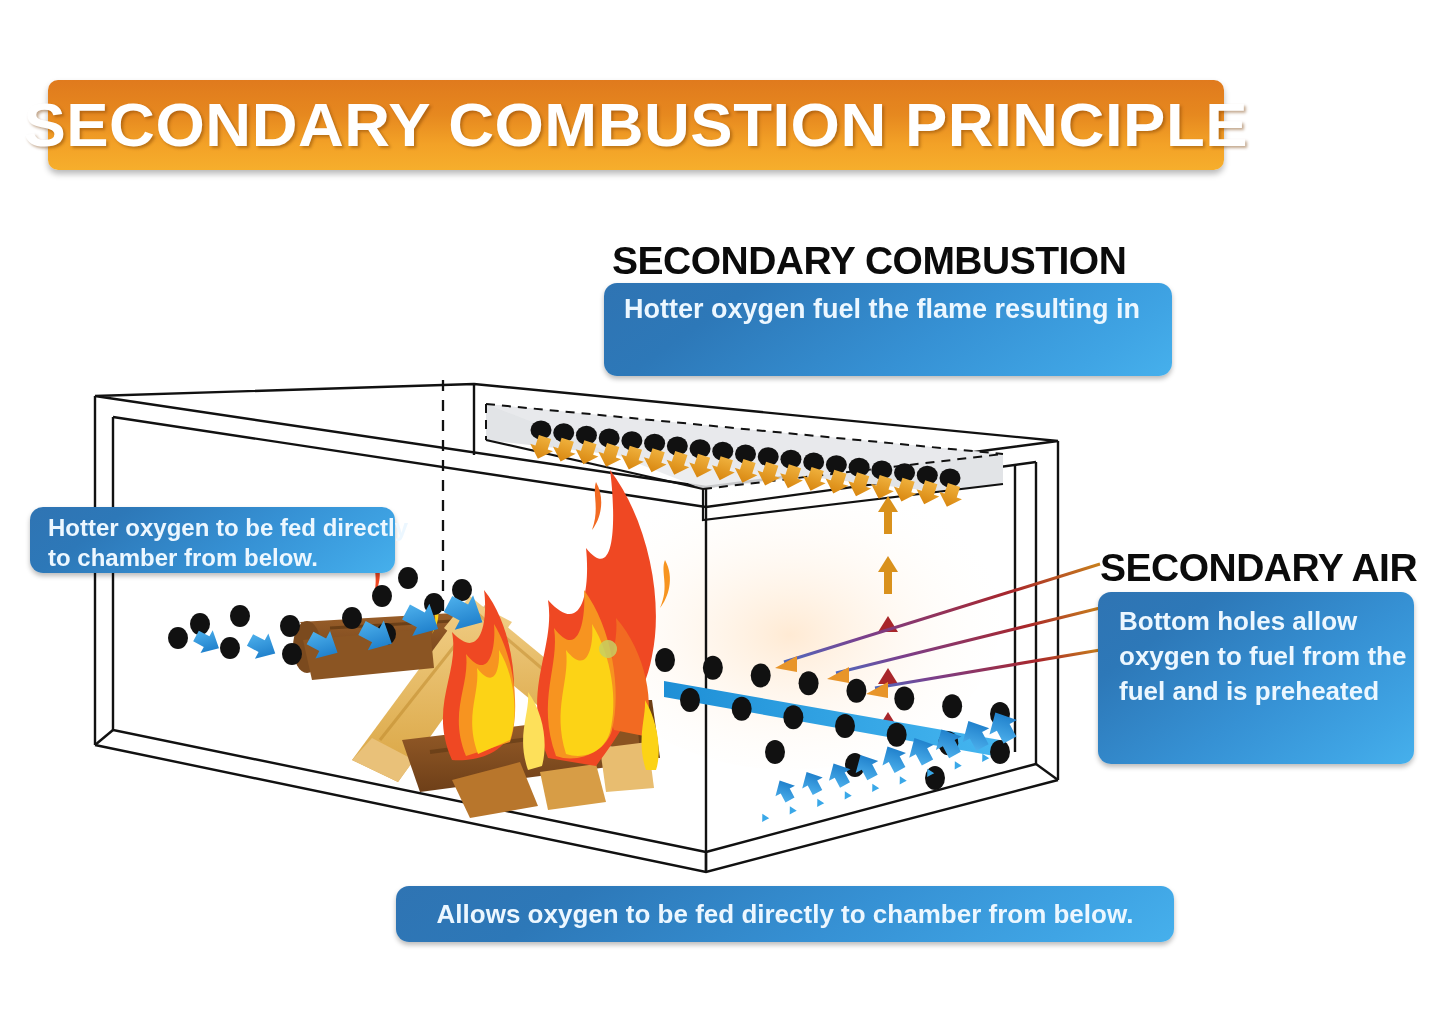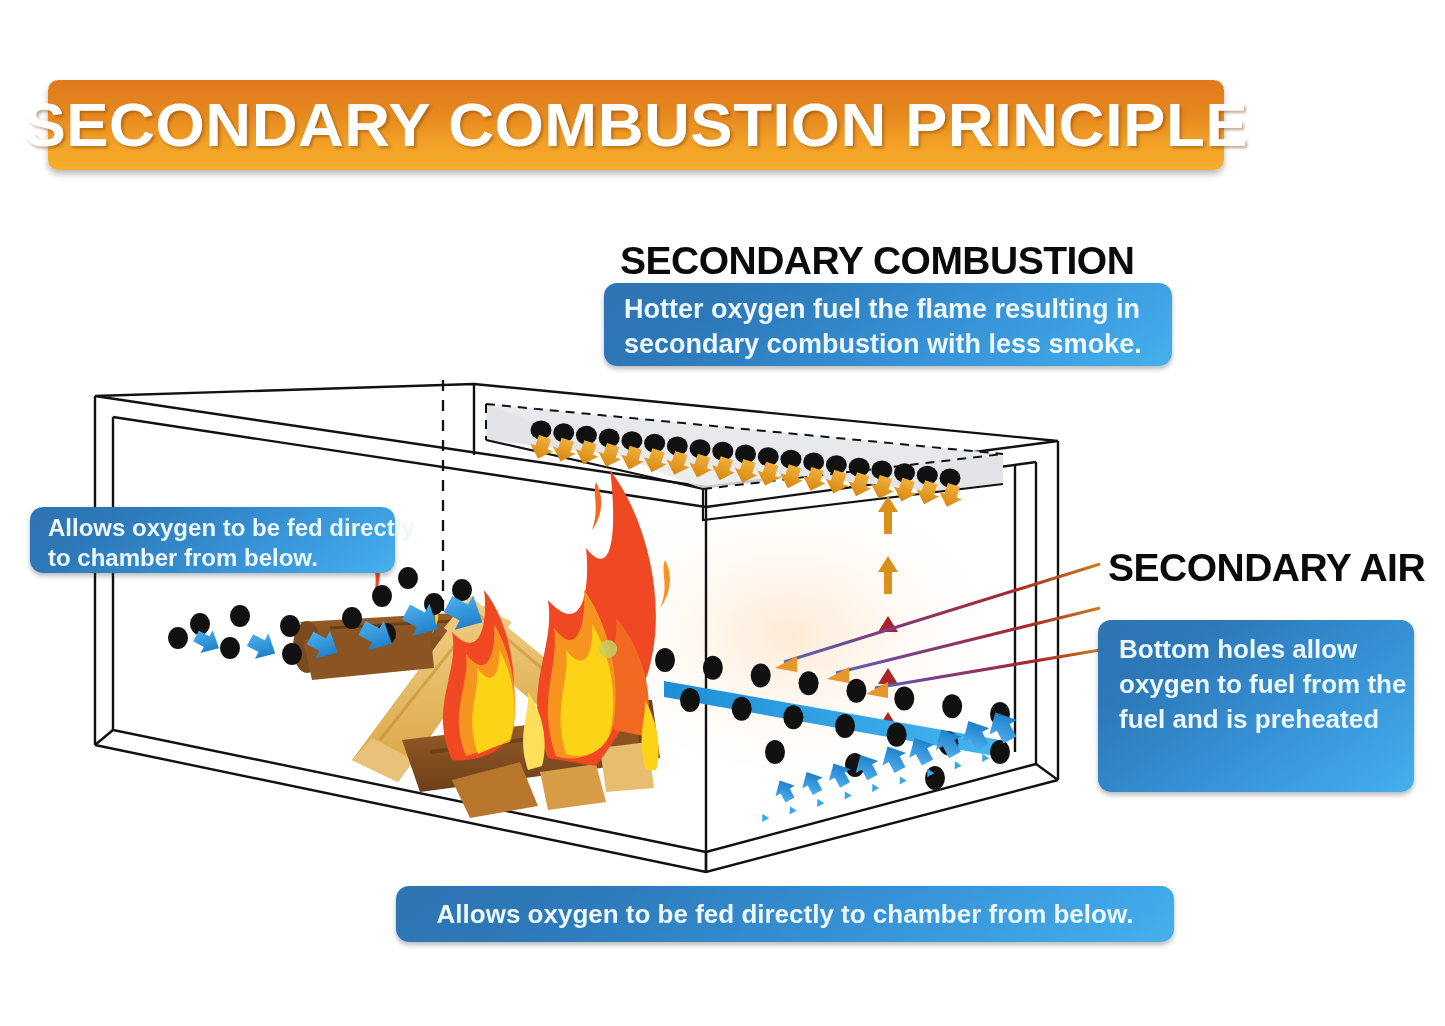--- a/index.html
+++ b/index.html
@@ -15,40 +15,40 @@
     display:flex;align-items:center;justify-content:center;
   }
   #title-banner .ttl{
     color:#fff;font-weight:bold;font-size:61px;letter-spacing:.5px;
     transform:scaleX(1.04);
     text-shadow:2px 2px 3px rgba(120,60,0,.45);
     white-space:nowrap;
   }
 
   
-  .head{position:absolute;color:#0b0b0b;font-weight:bold;white-space:nowrap;margin-left:8px;}
+  .head{position:absolute;color:#0b0b0b;font-weight:bold;white-space:nowrap;}
   #head-secondary-combustion{left:612px;top:239px;font-size:39px;letter-spacing:-.5px;}
   #head-secondary-air{left:1100px;top:546px;font-size:39px;letter-spacing:-.5px;}
 
   
   .callout{
     position:absolute;border-radius:13px;
     background:linear-gradient(145deg,#2f74b3 0%,#2d78b8 22%,#3691d4 58%,#3fa4e4 85%,#46b0ec 100%);
     box-shadow:0 3px 5px rgba(0,0,0,.27);
     color:#ecf7ff;font-weight:bold;box-sizing:border-box;
   }
   .callout .ln{display:block;white-space:nowrap;}
 
-  #callout-top{left:604px;top:283px;width:568px;height:83px;padding:9px 14px 0 20px;}
+  #callout-top{left:604px;top:283px;width:568px;height:93px;padding:9px 14px 0 20px;}
   #callout-top .ln{font-size:27px;line-height:35px;}
 
   #callout-left{left:30px;top:507px;width:365px;height:66px;padding:6px 0 0 18px;}
   #callout-left .ln{font-size:24px;line-height:30px;}
 
-  #callout-right{left:1098px;top:592px;width:316px;height:172px;padding:12px 3px 0 21px;margin-top:28px;}
+  #callout-right{left:1098px;top:592px;width:316px;height:172px;padding:12px 3px 0 21px;}
   #callout-right .ln{font-size:26px;line-height:35px;}
 
   #callout-bottom{left:396px;top:886px;width:778px;height:56px;
       display:flex;align-items:center;justify-content:center;}
   #callout-bottom .ln{font-size:26px;}
 
   
   #diagram{position:absolute;left:0;top:0;width:1445px;height:1026px;}
 </style>
 </head>
@@ -327,25 +327,24 @@
 
 <div id="title-banner">
   <span class="ttl">SECONDARY COMBUSTION PRINCIPLE</span>
 </div>
 
 <div class="head" id="head-secondary-combustion">SECONDARY COMBUSTION</div>
 <div class="head" id="head-secondary-air">SECONDARY AIR</div>
 
 <div class="callout" id="callout-top">
   <span class="ln">Hotter oxygen fuel the flame resulting in</span>
-  <span class="ln">secondary combustion with less smoke.</span>
 </div>
 
 <div class="callout" id="callout-left">
-  <span class="ln">Allows oxygen to be fed directly</span>
+  <span class="ln">Hotter oxygen to be fed directly</span>
   <span class="ln">to chamber from below.</span>
 </div>
 
 <div class="callout" id="callout-right">
   <span class="ln">Bottom holes allow</span>
   <span class="ln">oxygen to fuel from the</span>
   <span class="ln">fuel and is preheated</span>
 </div>
 
 <div class="callout" id="callout-bottom">

